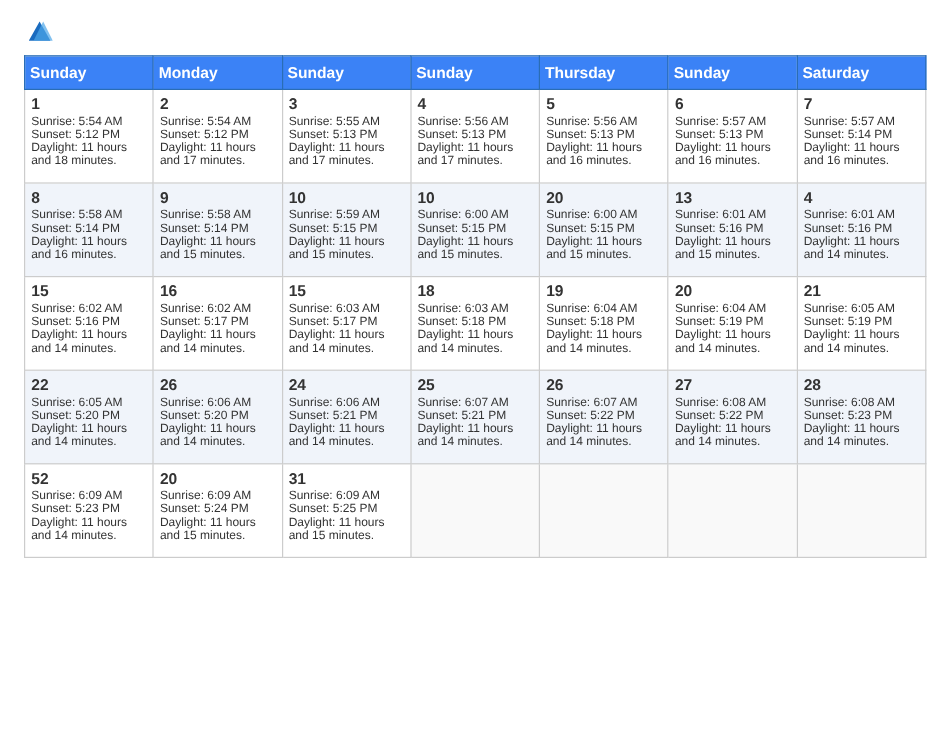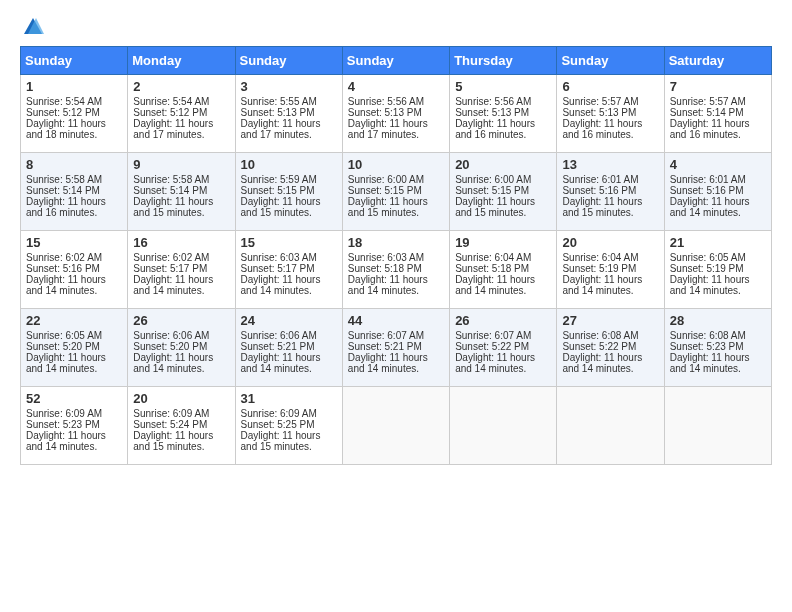--- a/index.html
+++ b/index.html
@@ -269,21 +269,21 @@
         <span>Sunset: 5:20 PM</span><br>
         <span>Daylight: 11 hours and 14 minutes.</span>
       </td>
         <td>
         <span class="day-number">24</span>
         <span>Sunrise: 6:06 AM</span><br>
         <span>Sunset: 5:21 PM</span><br>
         <span>Daylight: 11 hours and 14 minutes.</span>
       </td>
         <td>
-        <span class="day-number">44</span>
+        <span class="day-number">25</span>
         <span>Sunrise: 6:07 AM</span><br>
         <span>Sunset: 5:21 PM</span><br>
         <span>Daylight: 11 hours and 14 minutes.</span>
       </td>
         <td>
         <span class="day-number">26</span>
         <span>Sunrise: 6:07 AM</span><br>
         <span>Sunset: 5:22 PM</span><br>
         <span>Daylight: 11 hours and 14 minutes.</span>
       </td>

